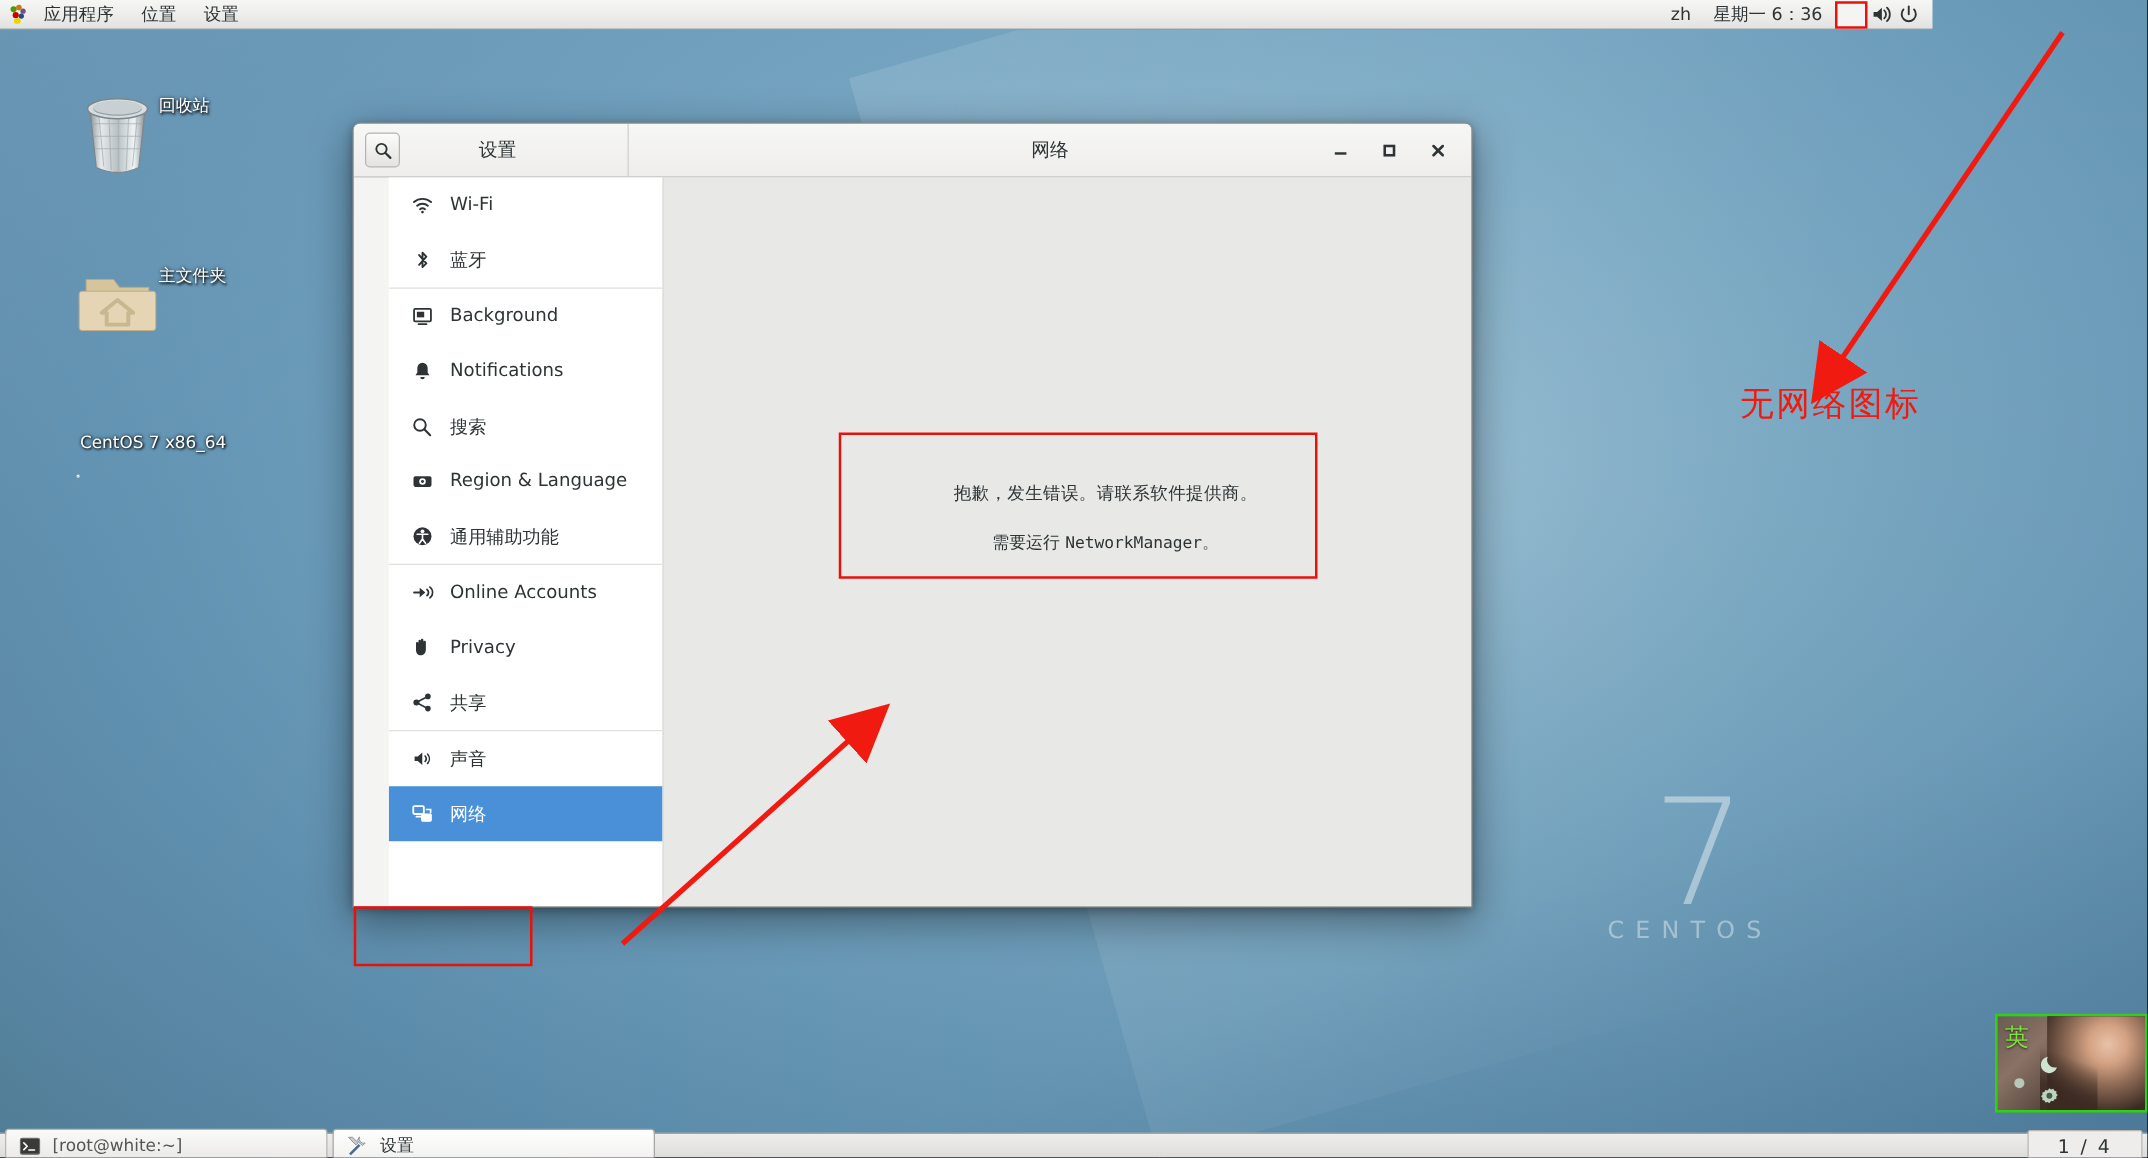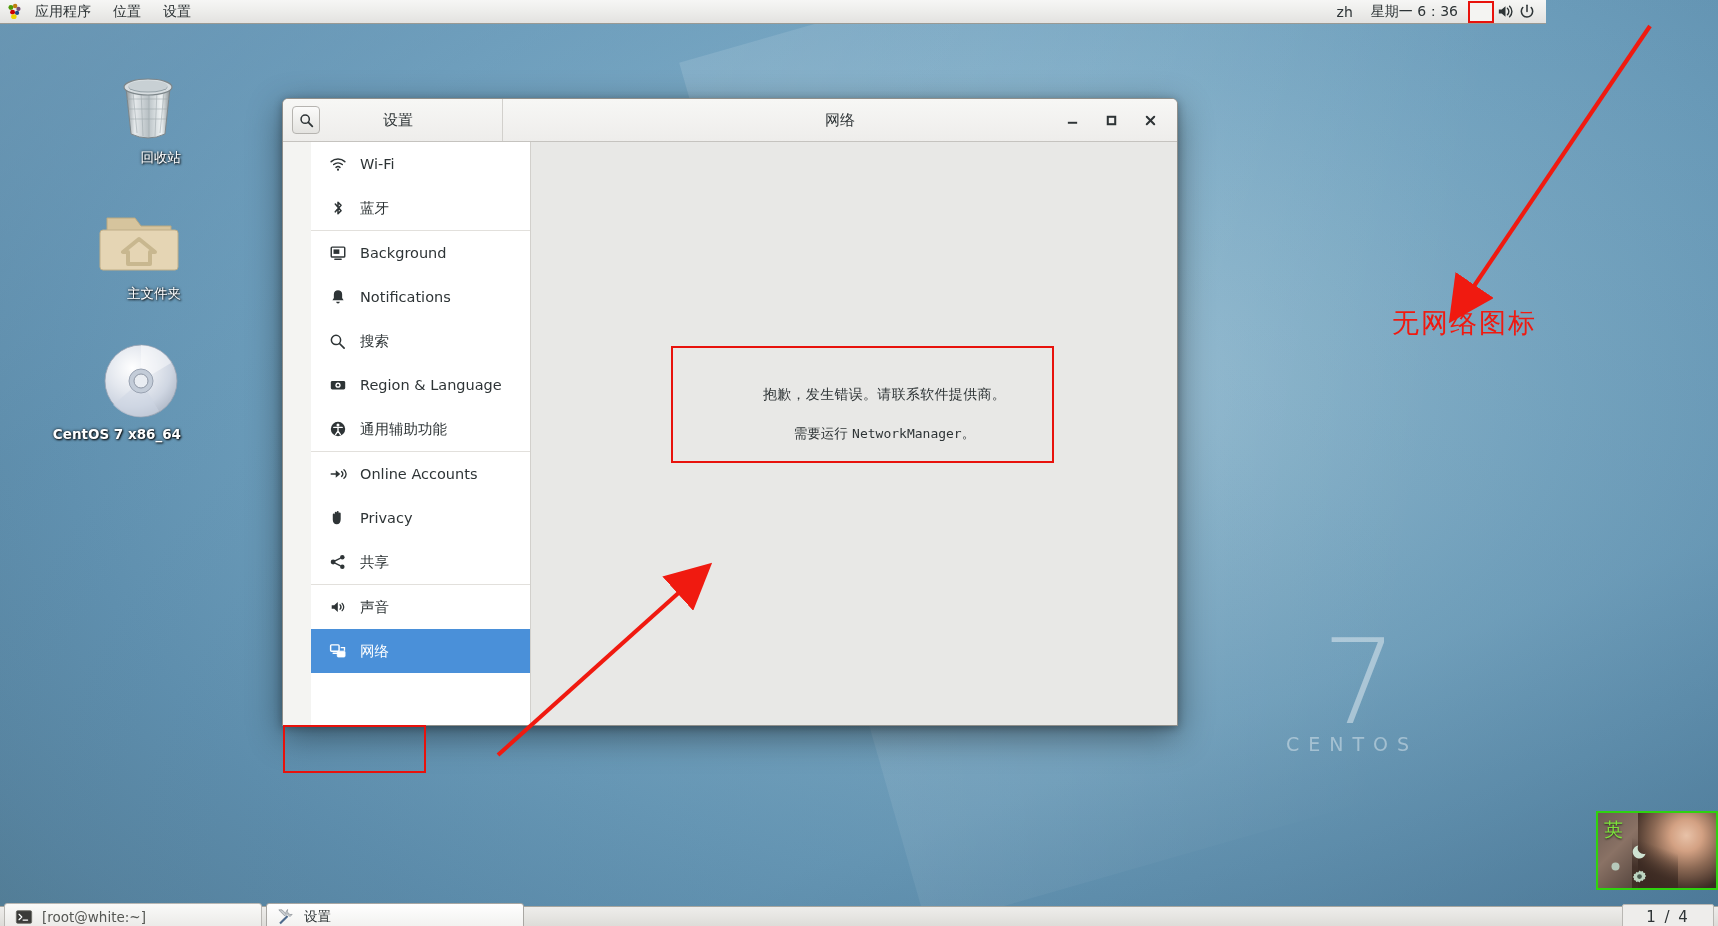--- a/index.html
+++ b/index.html
@@ -45,21 +45,21 @@
   .tb-icon { width:22px; height:22px; display:flex; align-items:center; justify-content:center; }
 
   
   .missing-net-box {
     width:26px; height:22px; border:2px solid #e8120c; background:#f4f4f2;
   }
 
   
   .dicon {
     position:absolute; width:120px; text-align:center; z-index:5;
-    display:flex; flex-direction:column; align-items:flex-end;
+    display:flex; flex-direction:row; align-items:flex-start;
   }
   .dicon .lbl {
     margin-top:5px; font-size:13.5px; color:#ffffff; line-height:16px;
     text-shadow: 0 0 3px rgba(0,0,0,.85), 1px 1px 2px rgba(0,0,0,.9);
     white-space:nowrap;
   }
 
   
   #win {
     position:absolute; left:282px; top:98px; width:896px; height:628px; z-index:30;
@@ -275,21 +275,21 @@
 
 <div class="dicon" style="left:61px; top:208px;">
   <svg width="84" height="72" viewBox="0 0 84 72">
     <path d="M10 10 h28 l6 8 h30 v12 H10 Z" fill="#d6c49d" stroke="#b9a880" stroke-width="1"></path>
     <path d="M6 22 h72 a3 3 0 0 1 3 3 v34 a3 3 0 0 1 -3 3 H6 a3 3 0 0 1 -3 -3 V25 a3 3 0 0 1 3 -3 z" fill="#e5d5b4" stroke="#bfae88" stroke-width="1"></path>
     <path d="M42 31 L26 44 h5 v12 h22 V44 h5 Z" fill="none" stroke="#c8b78f" stroke-width="4" stroke-linejoin="round"></path>
   </svg>
   <div class="lbl">主文件夹</div>
 </div>
 
-<div class="dicon" style="left:61px; top:341px;font-weight:bold;">
+<div class="dicon" style="left:61px; top:341px;">
   <svg width="80" height="80" viewBox="0 0 80 80">
     <defs>
       <radialGradient id="cd" cx=".38" cy=".32" r=".75">
         <stop offset="0" stop-color="#ffffff"></stop>
           <stop offset=".45" stop-color="#e3e7ee"></stop>
         <stop offset=".72" stop-color="#cfd6e2"></stop>
           <stop offset="1" stop-color="#aeb7c6"></stop>
       </radialGradient>
     </defs>
     <circle cx="40" cy="40" r="36" fill="url(#cd)" stroke="#9aa3b2" stroke-width=".8"></circle>

